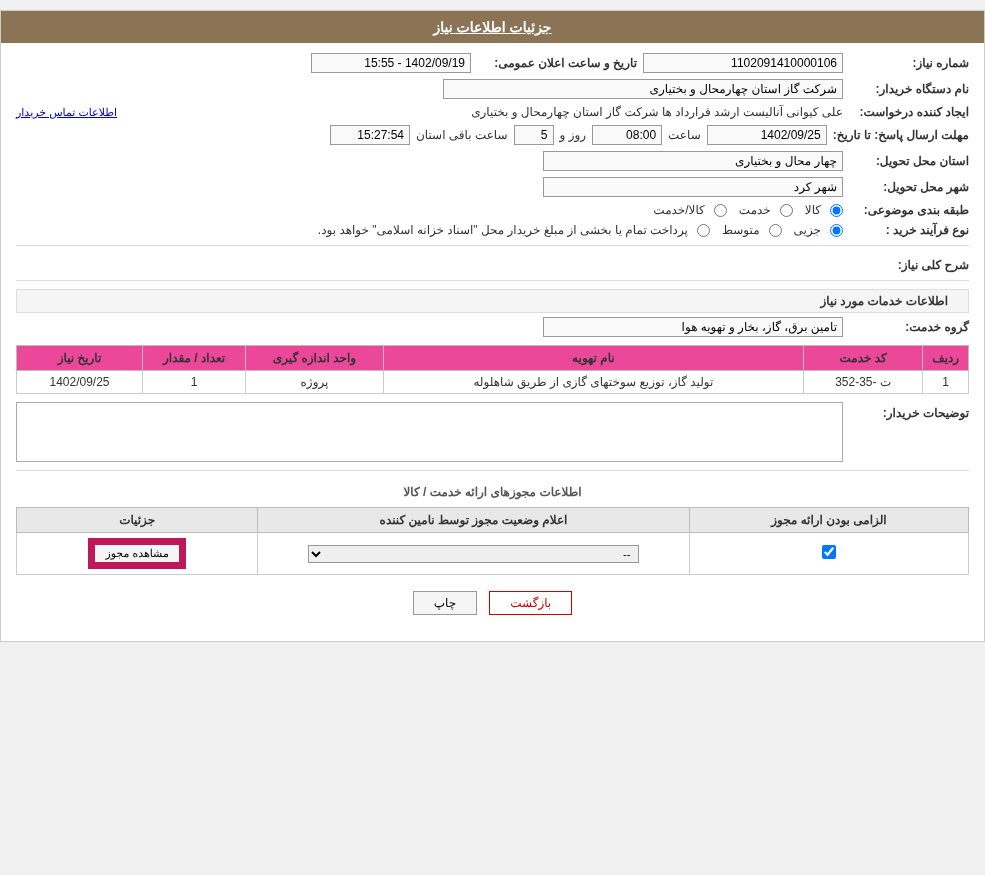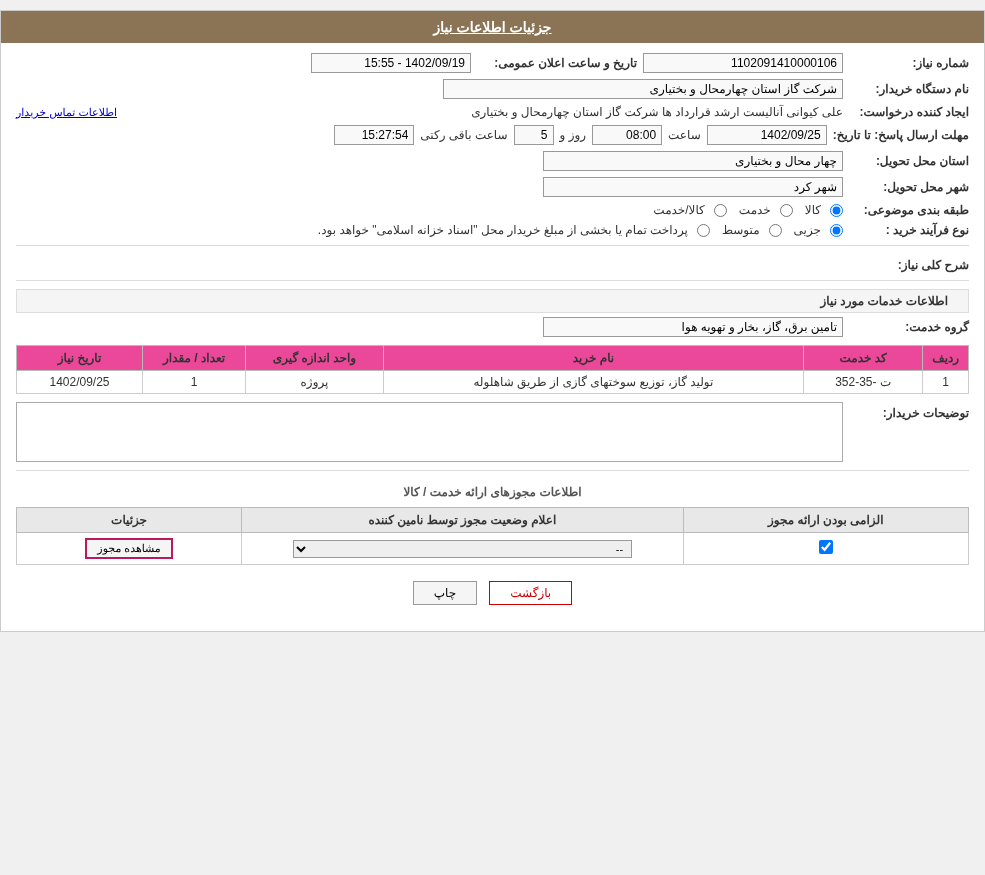--- a/index.html
+++ b/index.html
@@ -143,21 +143,21 @@
       padding: 5px 8px;
       text-align: center;
       font-weight: bold;
     }
     .permits-table td {
       border: 1px solid #ccc;
       padding: 5px 8px;
       text-align: center;
     }
     .view-permit-btn {
-      border: 2px solid #be185d;
+      border: 7px solid #be185d;
       background: #f5f5f5;
       padding: 2px 10px;
       cursor: pointer;
       font-family: Tahoma, Arial, sans-serif;
       font-size: 11px;
     }
     .permit-select {
       border: 1px solid #999;
       font-family: Tahoma, Arial, sans-serif;
       font-size: 11px;
@@ -237,21 +237,21 @@
       <span class="blue-link">اطلاعات تماس خریدار</span>
     </div>
 
     <div class="form-row">
       <span class="form-label">مهلت ارسال پاسخ: تا تاریخ:</span>
       <input class="form-input form-input-readonly" style="width: 120px;" type="text" readonly="" value="1402/09/25">
       <span>ساعت</span>
       <input class="form-input form-input-readonly" style="width: 70px;" type="text" readonly="" value="08:00">
       <span>روز و</span>
       <input class="form-input form-input-readonly" style="width: 40px;" type="text" readonly="" value="5">
-      <span>ساعت باقی رکتی</span>
+      <span>ساعت باقی استان</span>
       <input class="form-input form-input-readonly" style="width: 80px;" type="text" readonly="" value="15:27:54">
     </div>
 
     <div class="form-row">
       <span class="form-label">استان محل تحویل:</span>
       <input class="form-input form-input-readonly" style="width: 300px;" type="text" readonly="" value="چهار محال و بختیاری">
     </div>
 
     <div class="form-row">
       <span class="form-label">شهر محل تحویل:</span>
@@ -307,21 +307,21 @@
     <div class="form-row service-group-row">
       <span class="form-label">گروه خدمت:</span>
       <input class="form-input form-input-readonly" style="width: 300px;" type="text" readonly="" value="تامین برق، گاز، بخار و تهویه هوا">
     </div>
 
     <table class="data-table">
       <thead>
         <tr>
           <th>ردیف</th>
           <th>کد خدمت</th>
-          <th>نام خرید</th>
+          <th>نام تهویه</th>
           <th>واحد اندازه گیری</th>
           <th>تعداد / مقدار</th>
           <th>تاریخ نیاز</th>
         </tr>
       </thead>
       <tbody id="services-tbody">
       <tr>
     <td>1</td>
     <td>ت -35-352</td>
     <td>تولید گاز، توزیع سوختهای گازی از طریق شاهلوله</td>

